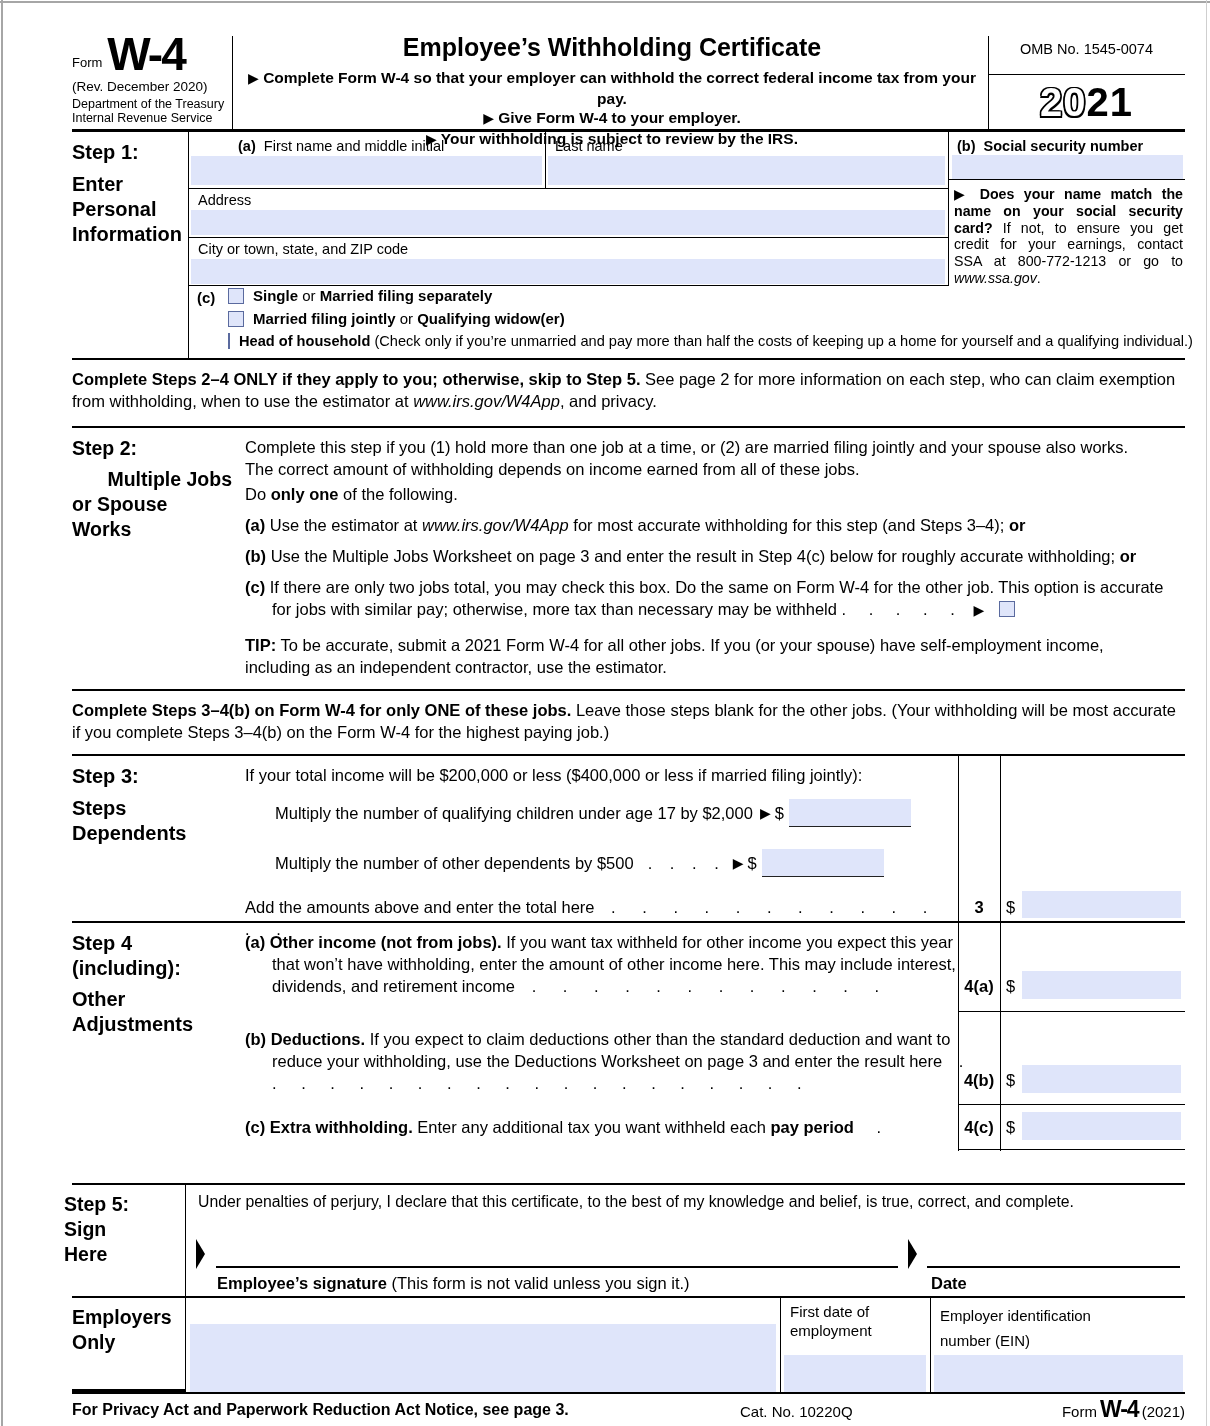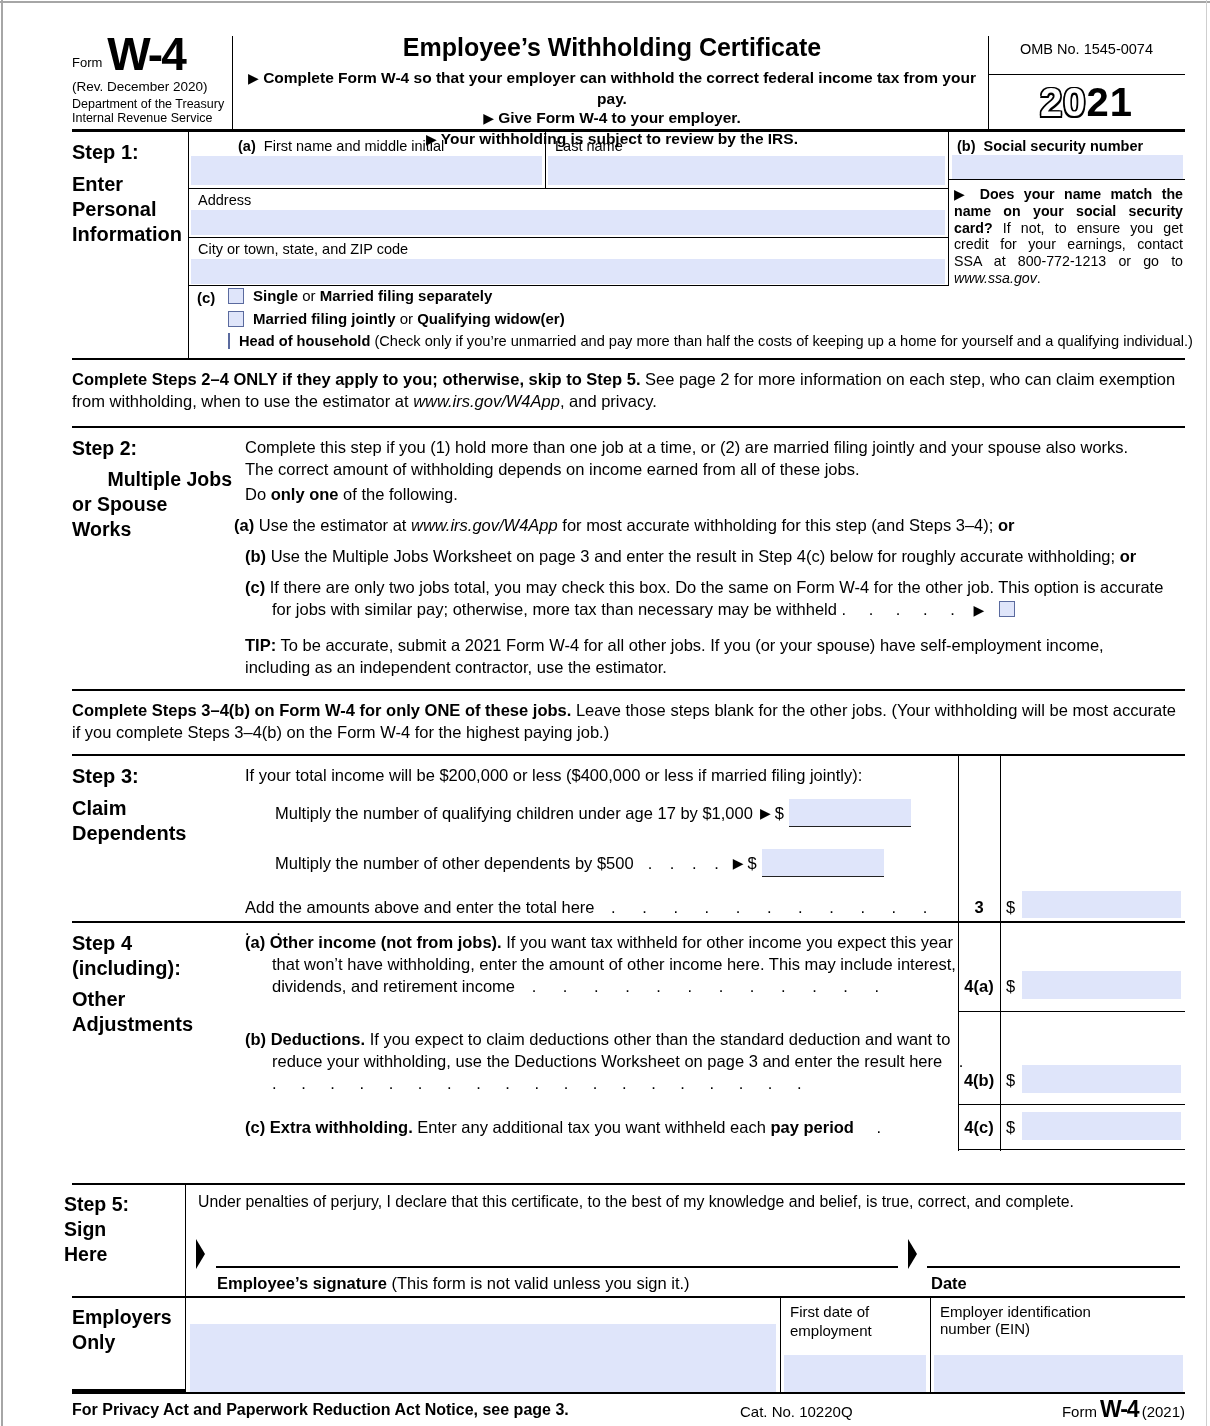--- a/index.html
+++ b/index.html
@@ -135,21 +135,21 @@
     <div style="margin-top:6px;text-align:right;">Multiple Jobs</div>
     <div>or Spouse</div>
     <div>Works</div>
   </div>
 
   <div class="abs body16" style="left:245px;top:436px;width:905px;">Complete this step if you (1) hold more than one job at a time, or (2) are married filing jointly and your spouse also works. The correct amount of withholding depends on income earned from all of these jobs.</div>
   <div class="abs body16" style="left:245px;top:483px;width:905px;">
     <span>Do </span><span class="b">only one</span><span> of the following.</span>
   </div>
 
-  <div class="abs body16 hang" style="left:234px;top:514px;width:905px;">
+  <div class="abs body16 hang" style="left:245px;top:514px;width:905px;">
     <span class="b">(a)</span> <span>Use the estimator at </span><span class="i">www.irs.gov/W4App</span><span> for most accurate withholding for this step (and Steps 3–4); </span><span class="b">or</span>
   </div>
 
   <div class="abs body16 hang" style="left:245px;top:545px;width:905px;">
     <span class="b">(b)</span> <span>Use the Multiple Jobs Worksheet on page 3 and enter the result in Step 4(c) below for roughly accurate withholding; </span><span class="b">or</span>
   </div>
 
   <div class="abs body16 hang" style="left:245px;top:576px;width:908px;">
     <span class="b">(c)</span> <span>If there are only two jobs total, you may check this box. Do the same on Form W-4 for the other job. This option is accurate for jobs with similar pay; otherwise, more tax than necessary may be withheld</span>
     <span class="dots2c">. . . . .</span>
@@ -164,28 +164,28 @@
   <div class="abs" style="left:72px;top:689px;width:1113px;height:2px;background:#000;"></div>
 
   <div class="abs body16" style="left:72px;top:699px;width:1113px;">
     <span class="b">Complete Steps 3–4(b) on Form W-4 for only ONE of these jobs.</span><span> Leave those steps blank for the other jobs. (Your withholding will be most accurate if you complete Steps 3–4(b) on the Form W-4 for the highest paying job.)</span>
   </div>
 
   <div class="abs" style="left:72px;top:754px;width:1113px;height:2px;background:#000;"></div>
 
   <div class="abs steplbl" style="left:72px;top:764px;">Step 3:</div>
   <div class="abs steplbl" style="left:72px;top:796px;width:150px;">
-    <div>Claim</div>
+    <div>Steps</div>
     <div>Dependents</div>
   </div>
 
   <div class="abs body16" style="left:245px;top:764px;width:705px;">If your total income will be $200,000 or less ($400,000 or less if married filing jointly):</div>
 
   <div class="abs body16" style="left:275px;top:799px;display:flex;align-items:center;">
-    <span>Multiply the number of qualifying children under age 17 by $1,000</span>
+    <span>Multiply the number of qualifying children under age 17 by $2,000</span>
     <span class="b arrowglyph" style="margin:0 4px 0 7px;">▶</span>
     <span>$</span>
     <input type="text" class="amount" style="">
   </div>
 
   <div class="abs body16" style="left:275px;top:849px;display:flex;align-items:center;">
     <span>Multiply the number of other dependents by $500</span>
     <span class="dots32" style="margin-left:14px;">. . . .</span>
     <span class="b arrowglyph" style="margin:0 4px 0 14px;">▶</span>
     <span>$</span>
@@ -268,21 +268,21 @@
     <div>Employers</div>
     <div>Only</div>
   </div>
 
   <div class="abs" style="left:196px;top:1303px;font-size:15px;margin-top:24px;">Employer’s name and address</div>
   <div class="fld" style="left:190px;top:1324px;width:586px;height:68px;"></div>
 
   <div class="abs" style="left:790px;top:1303px;width:130px;font-size:15px;line-height:18.5px;">First date of employment</div>
   <div class="fld" style="left:784px;top:1355px;width:142px;height:37px;"></div>
 
-  <div class="abs" style="left:940px;top:1303px;width:200px;font-size:15px;line-height:17px;">Employer identification number (EIN)</div>
+  <div class="abs" style="left:940px;top:1303px;width:200px;font-size:15px;line-height:25px;">Employer identification number (EIN)</div>
   <div class="fld" style="left:934px;top:1355px;width:249px;height:37px;"></div>
 
   <div class="abs" style="left:72px;top:1389px;width:113px;height:5px;background:#000;"></div>
   <div class="abs" style="left:185px;top:1392px;width:1000px;height:2px;background:#000;"></div>
 
   <div class="abs b" style="left:72px;top:1401px;font-size:16px;">For Privacy Act and Paperwork Reduction Act Notice, see page 3.</div>
   <div class="abs" style="left:740px;top:1403px;font-size:15px;">Cat. No. 10220Q</div>
   <div class="abs" style="right:25px;top:1396px;display:flex;align-items:baseline;">
     <span style="font-size:15px;">Form</span>
     <span class="b" style="font-size:23px;margin:0 3px;letter-spacing:-1px;">W-4</span>

